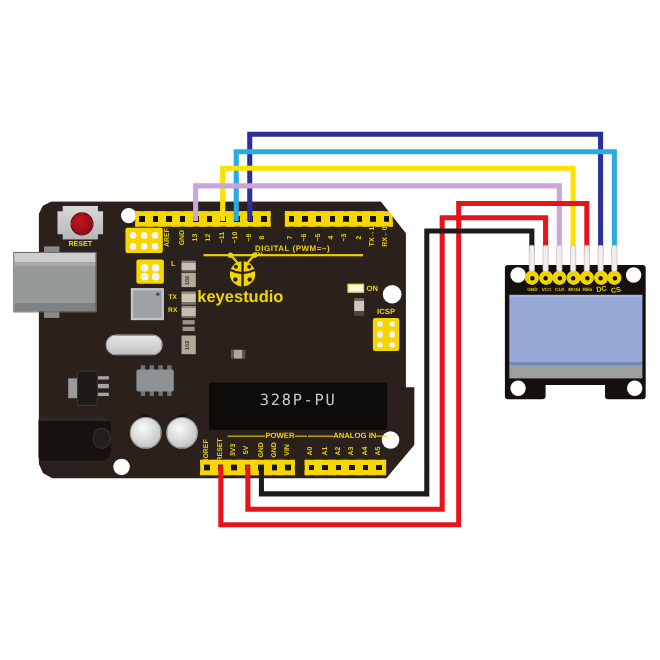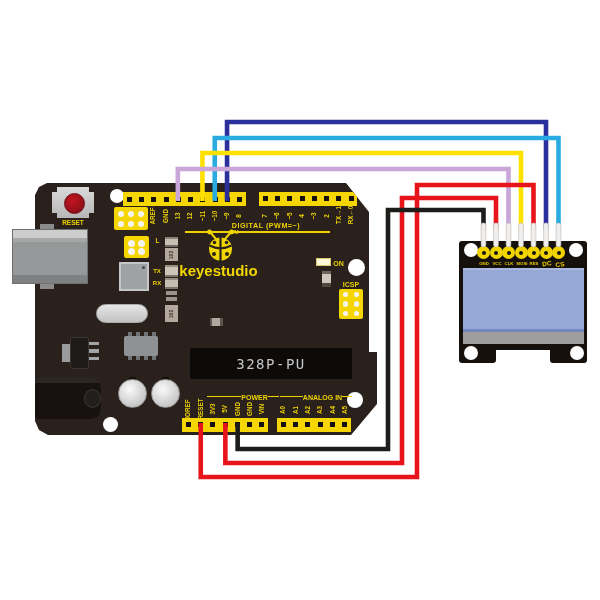--- a/index.html
+++ b/index.html
@@ -161,21 +161,21 @@
     <div class="abs" style="left:54px;top:173.5px;width:10px;height:3.5px;background:#a2a4a5;"></div>
     <div class="abs" style="left:35px;top:154px;width:19px;height:32px;background:#1d1a17;border-radius:2px;border:1px solid #3a3631;box-sizing:border-box;"></div>
 
     <div class="abs" style="left:93.5px;top:193.5px;width:7px;height:5px;background:#15100d;"></div>
     <div class="abs" style="left:93.5px;top:220px;width:7px;height:5px;background:#15100d;"></div>
     <div class="abs" style="left:126.5px;top:193.5px;width:7px;height:5px;background:#15100d;"></div>
     <div class="abs" style="left:126.5px;top:220px;width:7px;height:5px;background:#15100d;"></div>
     <div class="abs" style="left:82.5px;top:195.5px;width:29px;height:29px;border-radius:50%;background:radial-gradient(circle at 40% 35%,#fafafa,#cfcfcf 60%,#b2b2b2);border:1px solid #9c9c9c;box-sizing:border-box;"></div>
     <div class="abs" style="left:115.5px;top:195.5px;width:29px;height:29px;border-radius:50%;background:radial-gradient(circle at 40% 35%,#fafafa,#cfcfcf 60%,#b2b2b2);border:1px solid #9c9c9c;box-sizing:border-box;"></div>
 
-    <div class="abs" style="left:155px;top:165px;width:162px;height:31px;background:#0d0b09;border-radius:2px;">
+    <div class="abs" style="left:155px;top:165px;width:162px;height:43px;background:#0d0b09;border-radius:2px;">
       <div class="hl" style="left:81px;top:15.5px;font-family:'DejaVu Sans Mono',monospace;font-size:14px;color:#c6c6c6;letter-spacing:1.5px;font-weight:normal;">328P-PU</div>
     </div>
 
     <div class="yline" style="left:172px;top:212.6px;width:34px;height:1.5px;"></div>
     <div class="hl" style="left:219.5px;top:213.5px;font-size:7px;">POWER</div>
     <div class="yline" style="left:232.5px;top:212.6px;width:11px;height:1.5px;"></div>
     <div class="yline" style="left:245px;top:212.6px;width:23px;height:1.5px;"></div>
     <div class="hl" style="left:287.5px;top:213.5px;font-size:7px;">ANALOG IN</div>
     <div class="yline" style="left:306.5px;top:212.6px;width:10px;height:1.5px;"></div>
 

